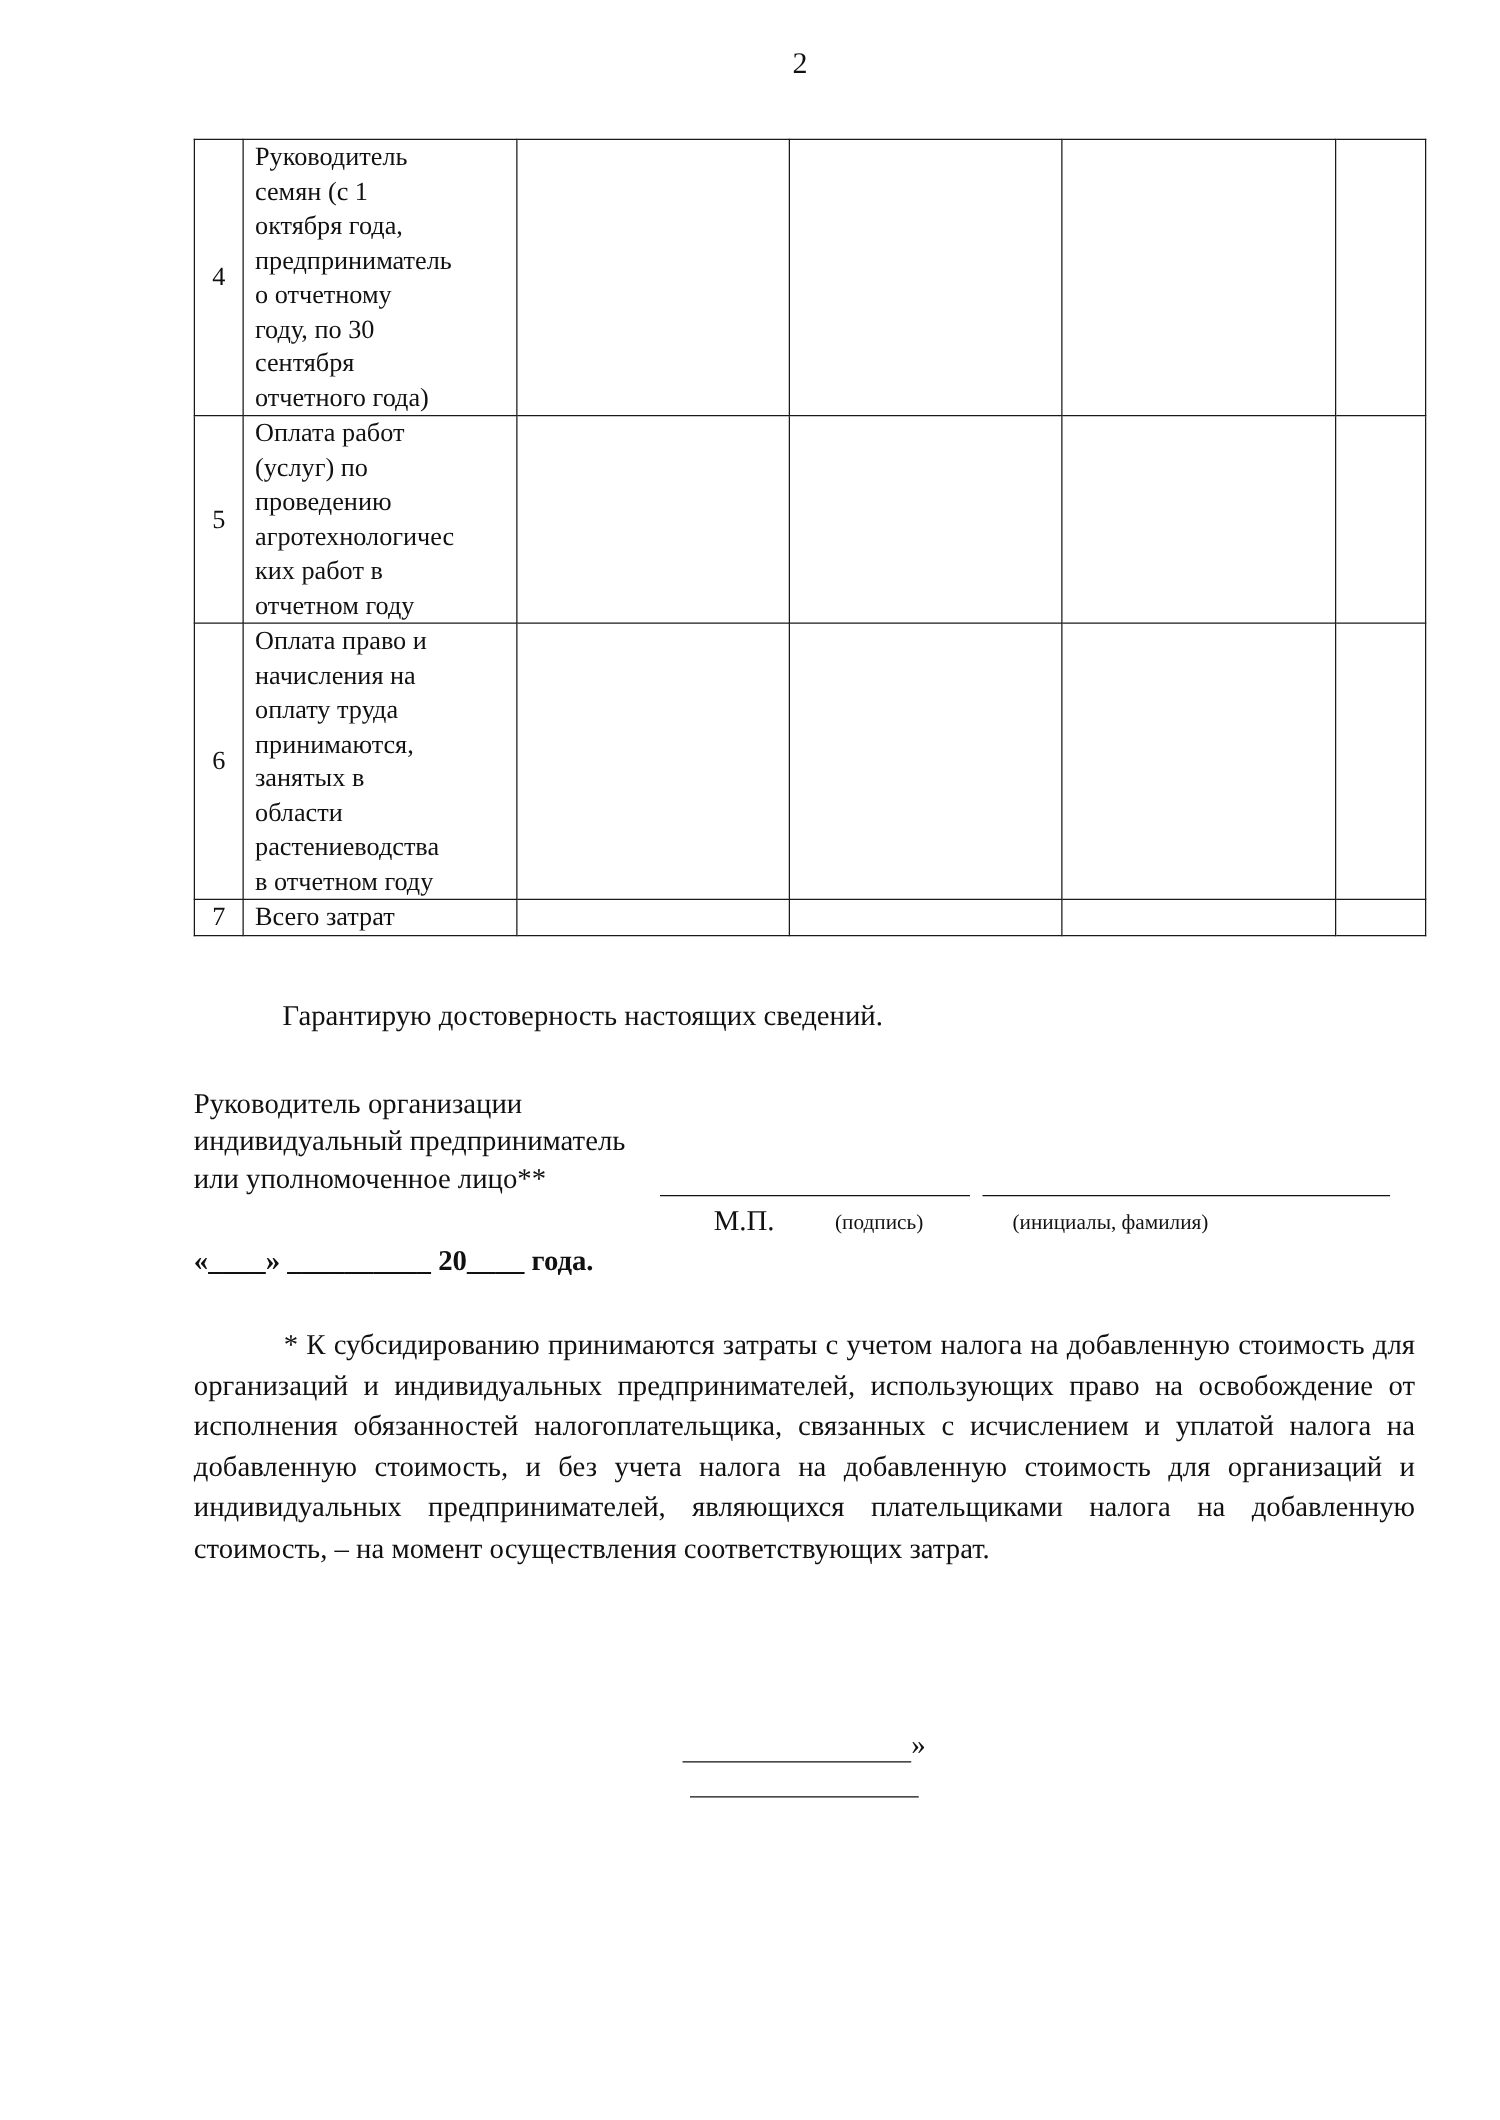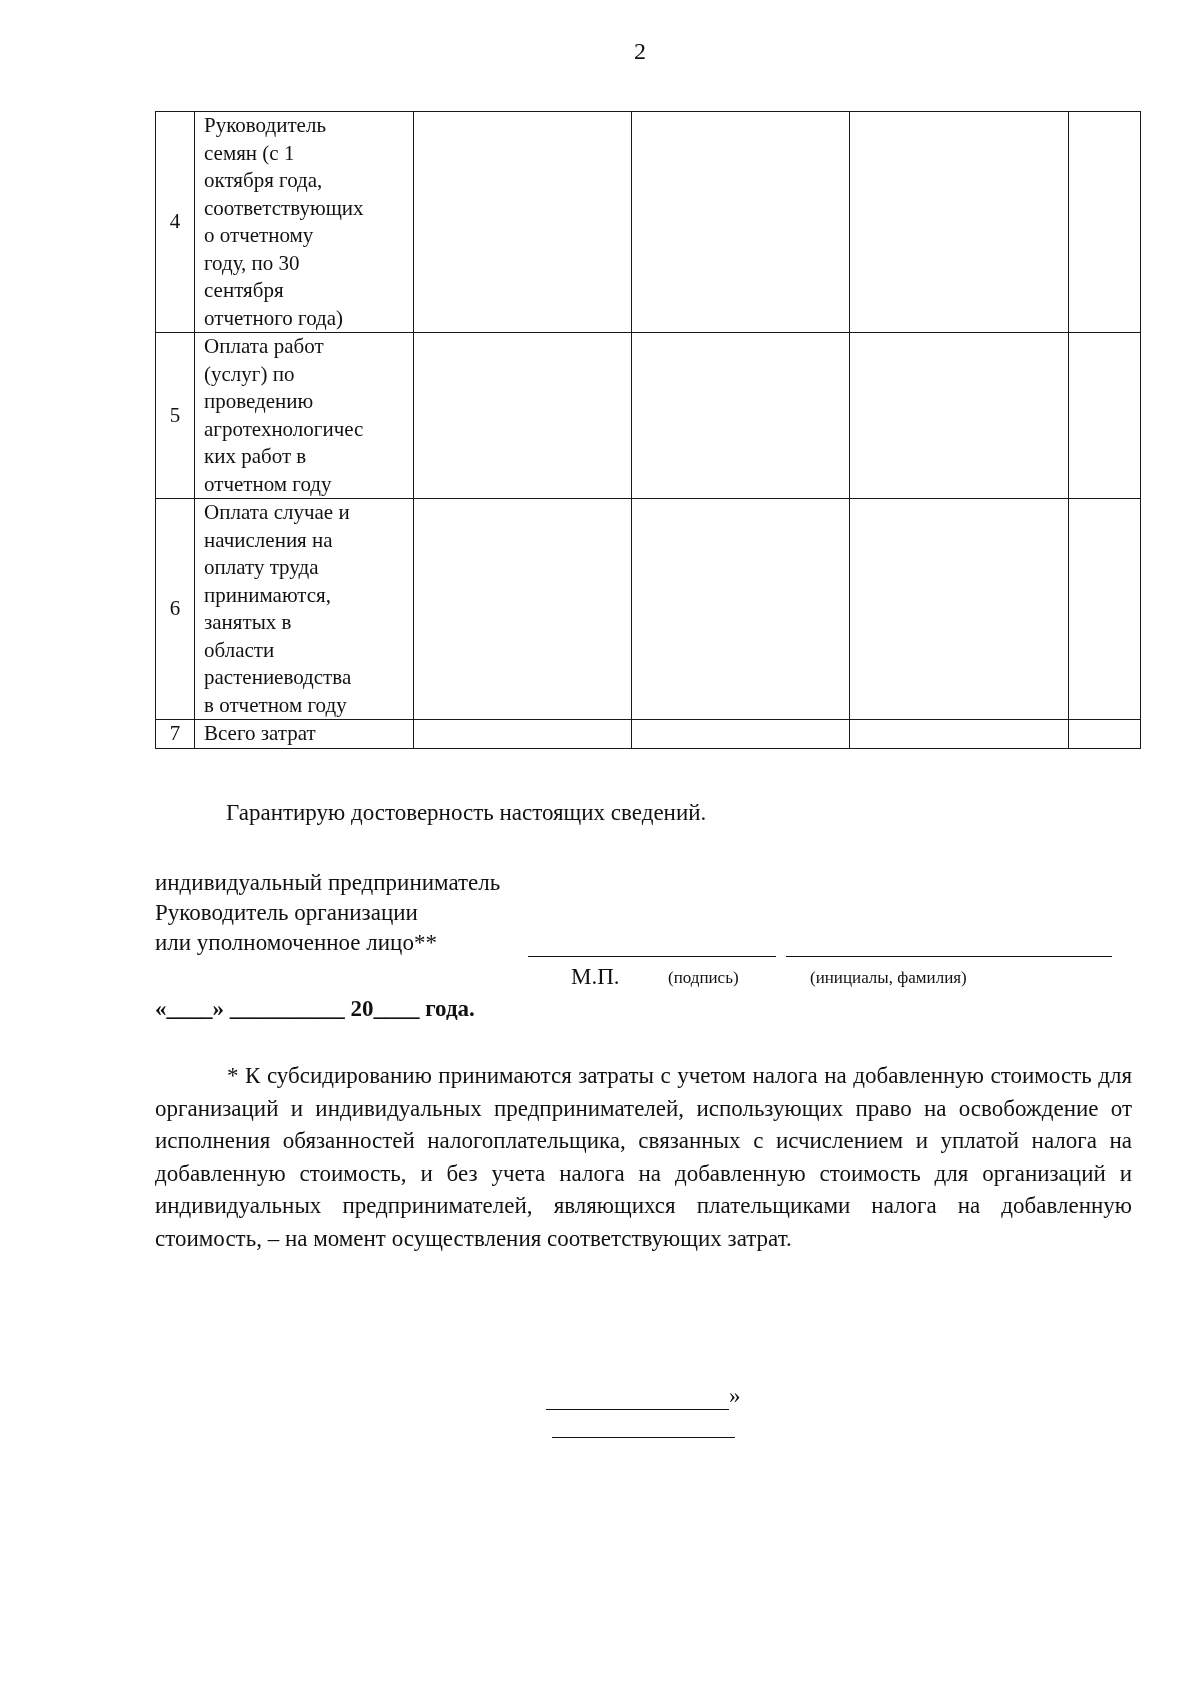--- a/index.html
+++ b/index.html
@@ -27,21 +27,21 @@
 <div class="page-number">2</div>
 
 <table class="costs">
   <tbody id="costs-body">
       <tr>
         <td class="num">4</td>
         <td class="label">
           <div>Руководитель</div>
           <div>семян (с 1</div>
           <div>октября года,</div>
-          <div>соответствующих</div>
+          <div>предприниматель</div>
           <div>о отчетному</div>
           <div>году, по 30</div>
           <div>сентября</div>
           <div>отчетного года)</div>
         </td>
         <td class="c1"></td>
         <td class="c2"></td>
         <td class="c3"></td>
         <td class="c4"></td>
       </tr>
@@ -56,21 +56,21 @@
           <div>отчетном году</div>
         </td>
         <td class="c1"></td>
         <td class="c2"></td>
         <td class="c3"></td>
         <td class="c4"></td>
       </tr>
       <tr>
         <td class="num">6</td>
         <td class="label">
-          <div>Оплата случае и</div>
+          <div>Оплата право и</div>
           <div>начисления на</div>
           <div>оплату труда</div>
           <div>принимаются,</div>
           <div>занятых в</div>
           <div>области</div>
           <div>растениеводства</div>
           <div>в отчетном году</div>
         </td>
         <td class="c1"></td>
         <td class="c2"></td>
@@ -86,22 +86,22 @@
         <td class="c2"></td>
         <td class="c3"></td>
         <td class="c4"></td>
       </tr>
     </tbody>
 </table>
 
 <div class="guarantee">Гарантирую достоверность настоящих сведений.</div>
 
 <div class="signer">
+  <div>Руководитель организации</div>
   <div>индивидуальный предприниматель</div>
-  <div>Руководитель организации</div>
   <div>или уполномоченное лицо**</div>
 </div>
 <div class="sig-line" style="left:528px; top:956px; width:248px;"></div>
 <div class="sig-line" style="left:786px; top:956px; width:326px;"></div>
 <div class="mp">М.П.</div>
 <div class="caption" style="left:668px; top:968px;">(подпись)</div>
 <div class="caption" style="left:810px; top:968px;">(инициалы, фамилия)</div>
 
 <div class="date-row">«____» __________ 20____ года.</div>
 

